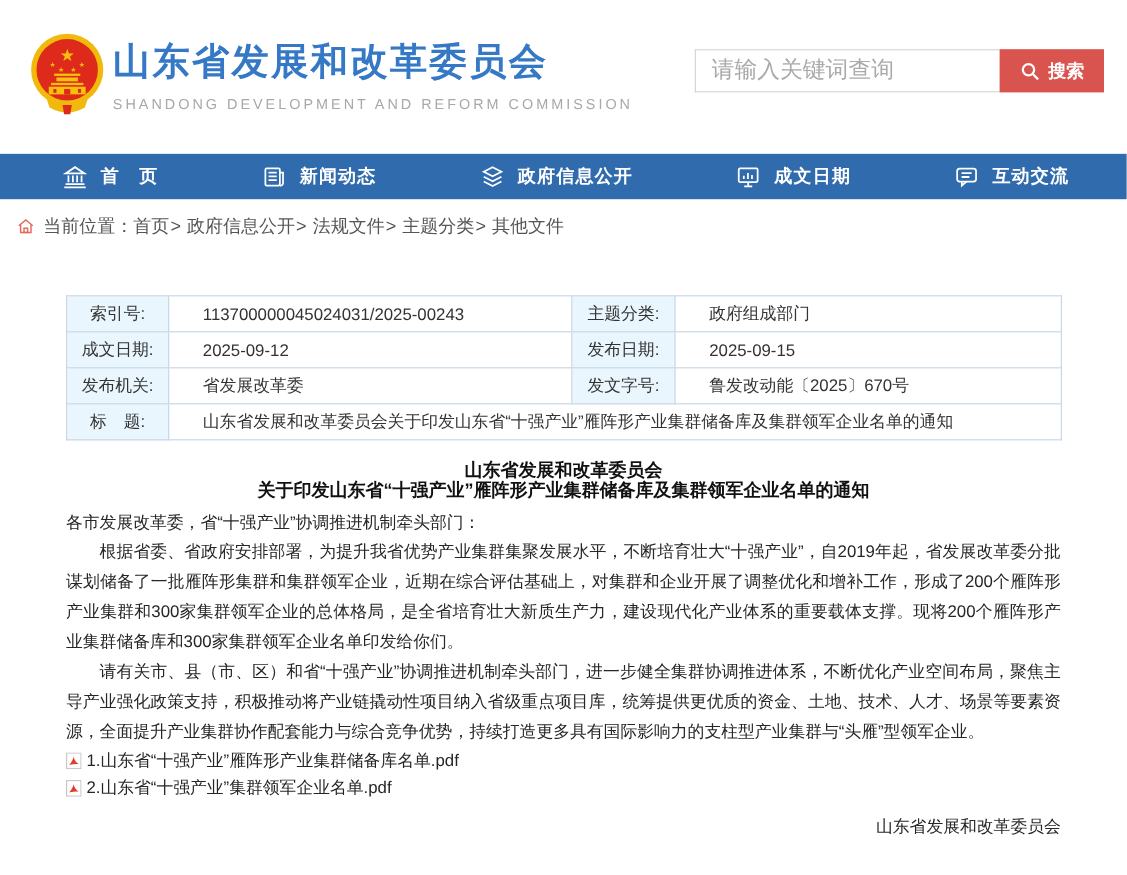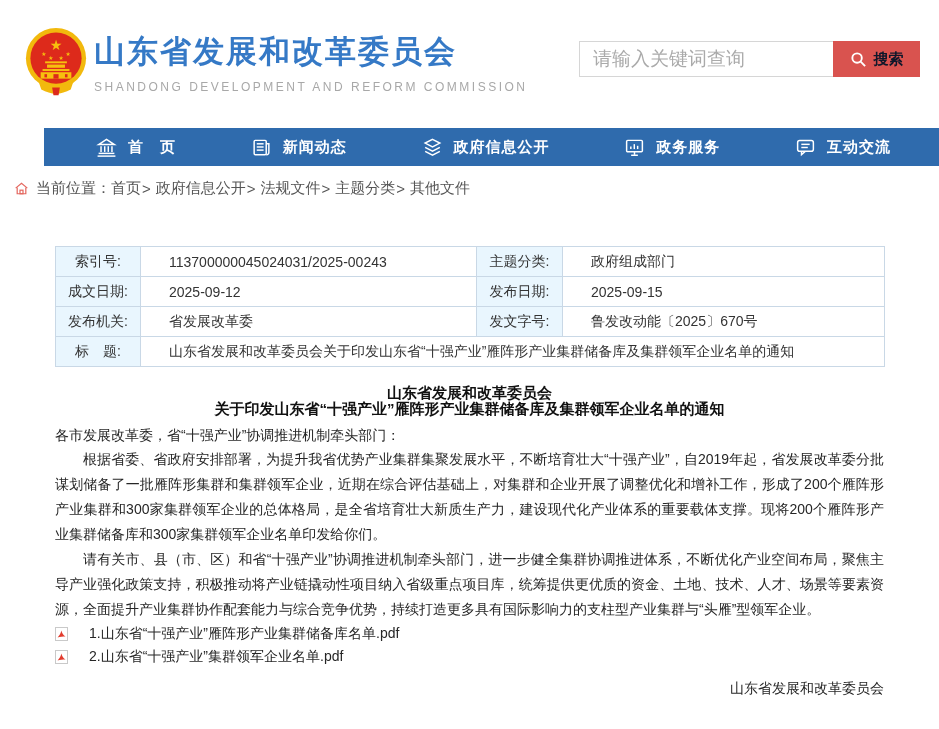--- a/index.html
+++ b/index.html
@@ -15,29 +15,29 @@
   .site-title { font-size: 31px; font-weight: bold; color: #3579c6; letter-spacing: 2px; }
   .site-subtitle { font-size: 12px; color: #a8a8a8; letter-spacing: 2.5px; margin-top: 7px; }
   .search { position: absolute; right: 19px; top: 41px; display: flex; align-items: stretch; }
   .search input {
     width: 254px; height: 36px; border: 1px solid #d6d6d6; border-right: none;
     padding: 0 13px; font-size: 19px; color: #333; outline: none;
     font-family: "Liberation Sans", "DejaVu Sans", sans-serif;
   }
   .search input::placeholder { color: #aaa; }
   .search button {
-    width: 87px; height: 36px; background: #d9534f; color: #0f172a; border: none;
+    width: 87px; height: 36px; background: #d9534f; color: #ffffff; border: none;
     font-size: 15px; font-weight: bold; display: flex; align-items: center;
     justify-content: center; gap: 7px; cursor: pointer;
     font-family: "Liberation Sans", "DejaVu Sans", sans-serif;
   }
   
   .nav {
     height: 38px; background: #2f6bad; display: flex; align-items: center;
-    padding: 0 48px 0 52px; justify-content: space-between; margin-left: 44px;
+    padding: 0 48px 0 52px; justify-content: space-between;
   }
   .nav-item { display: flex; align-items: center; gap: 11px; color: #fff;
     font-size: 15px; font-weight: bold; letter-spacing: 1px; cursor: pointer; }
   .nav-item svg { display: block; }
   
   .breadcrumb { display: flex; align-items: center; padding: 13px 0 0 14px;
     font-size: 15px; color: #555; }
   .breadcrumb .home-ic { margin-right: 7px; }
   .crumb { color: #555; text-decoration: none; cursor: pointer; }
   .sep { margin: 0 5px 0 1px; }
@@ -46,21 +46,21 @@
   table.doc-table { width: 100%; border-collapse: collapse; font-size: 14px; table-layout: fixed; }
   table.doc-table td { border: 1px solid #c9d8e6; height: 30px; color: #333; }
   td.lbl { background: #e9f6fe; text-align: center; }
   td.val { padding-left: 28px; }
   
   .article { margin-top: 18px; font-size: 14px; color: #262626; }
   .art-title { text-align: center; font-weight: bold; font-size: 15px; line-height: 16px; color: #111; }
   .salutation { margin-top: 7px; line-height: 23px; }
   .para { text-indent: 2em; line-height: 25px; text-align: justify; }
   .attach-label { text-indent: 2em; line-height: 25px; }
-  .attachment { display: flex; align-items: center; gap: 21px; line-height: 23px;
+  .attachment { display: flex; align-items: center; gap: 4px; line-height: 23px;
     cursor: pointer; color: #262626; }
   .attachment svg { flex: 0 0 auto; }
   .sign { text-align: right; margin-top: 12px; font-size: 14px; color: #262626; }
   .sign-name { line-height: 17px; }
 </style>
 </head>
 <body>
 
 <div class="header">
   <svg class="emblem" viewBox="0 0 100 112">
@@ -130,21 +130,21 @@
   </div>
   <div class="nav-item">
     <svg width="21" height="21" viewBox="0 0 20 20" fill="none" stroke="#fff" stroke-width="1.4">
       <rect x="2.5" y="3.2" width="15" height="10.8" rx="1"></rect>
       <line x1="6.5" y1="11.5" x2="6.5" y2="9"></line>
       <line x1="9.8" y1="11.5" x2="9.8" y2="6.8"></line>
       <line x1="13" y1="11.5" x2="13" y2="8.4"></line>
       <line x1="10" y1="14" x2="10" y2="17"></line>
       <line x1="6.8" y1="17.4" x2="13.2" y2="17.4"></line>
     </svg>
-    <span>政务服务</span>
+    <span>成文日期</span>
   </div>
   <div class="nav-item">
     <svg width="21" height="21" viewBox="0 0 20 20" fill="none" stroke="#fff" stroke-width="1.4">
       <rect x="2.5" y="3.4" width="15" height="10.2" rx="2"></rect>
       <path d="M6.2 13.6 L6.2 16.8 L10 13.6"></path>
       <line x1="6" y1="7" x2="14" y2="7"></line>
       <line x1="6" y1="10" x2="12.2" y2="10"></line>
     </svg>
     <span>互动交流</span>
   </div>

